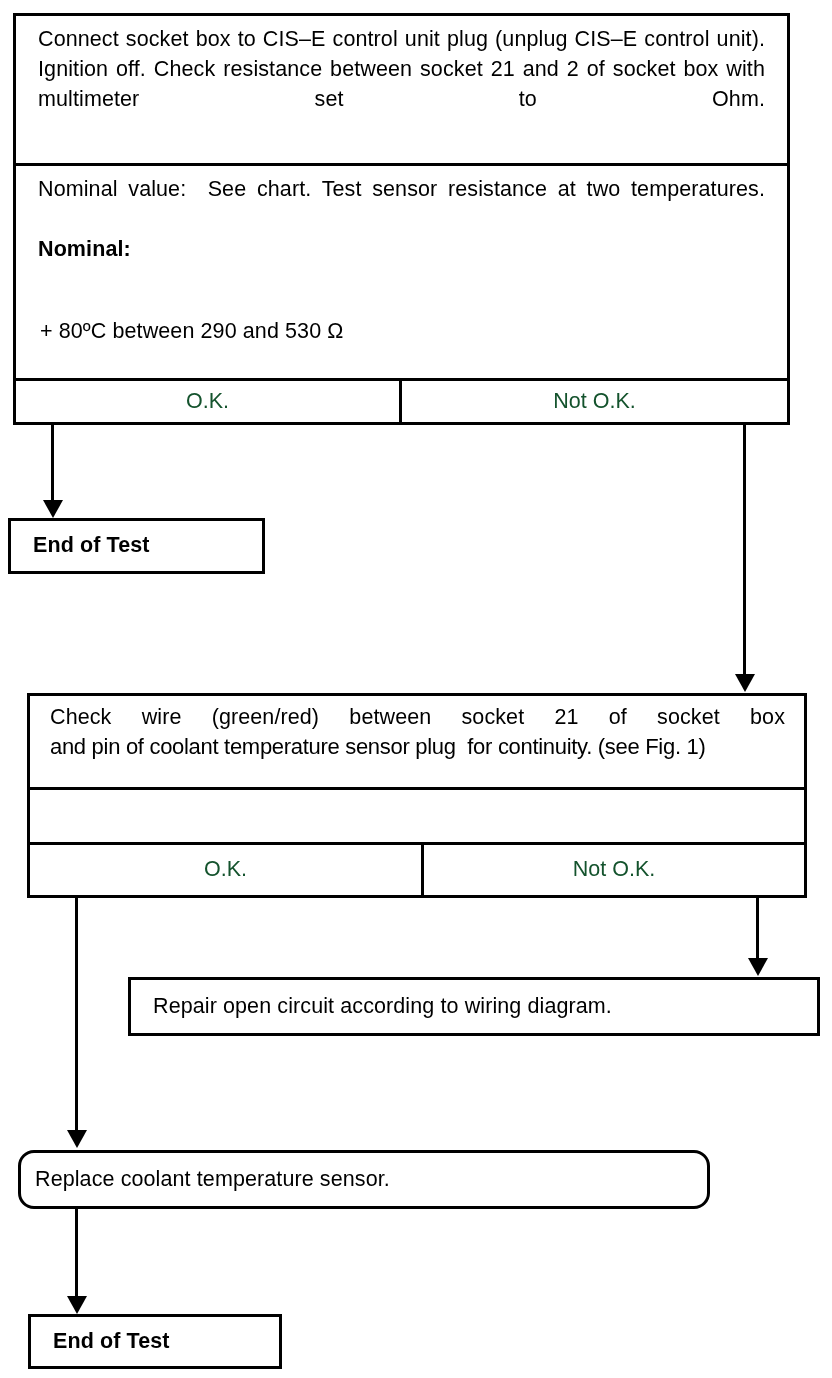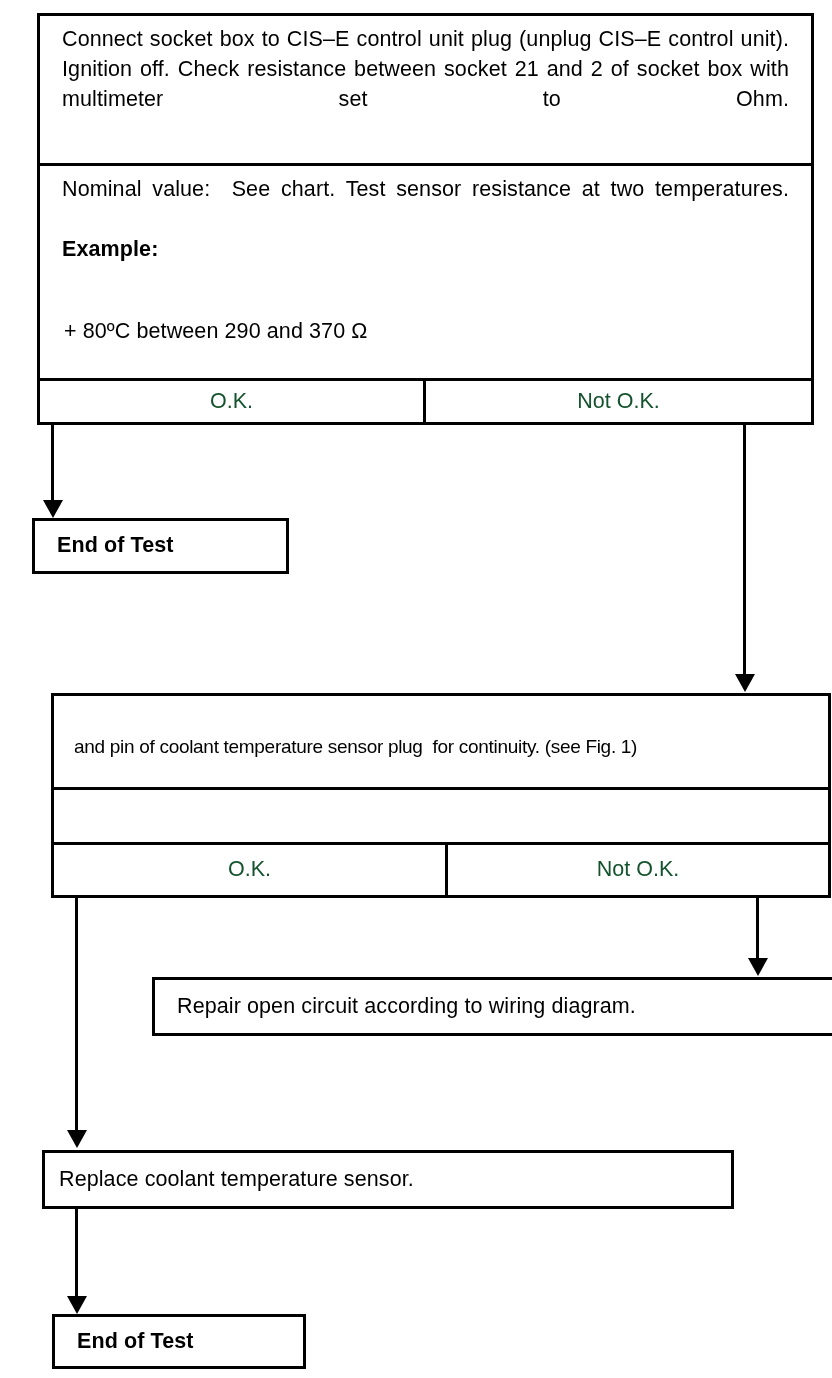--- a/index.html
+++ b/index.html
@@ -18,21 +18,20 @@
     background: #ffffff;
     overflow: hidden;
   }
 
   
   .fbox {
     position: absolute;
     box-sizing: border-box;
     border: 3px solid #000;
     background: #fff;
-    margin-left: 24px;
   }
   .fcell {
     position: absolute;
     box-sizing: border-box;
     background: #fff;
   }
   .rule-h {
     position: absolute;
     background: #000;
     height: 3px;
@@ -95,22 +94,22 @@
   <div class="fbox" style="left:13px; top:13px; width:777px; height:412px;">
 
     <div class="fcell" style="left:0px; top:0px; width:771px; height:147px;">
       <div class="txt txt-just" style="left:22px; top:8px; width:727px;">Connect socket box to CIS–E control unit plug (unplug CIS–E control unit). Ignition off. Check resistance between socket 21 and 2 of socket box with multimeter set to Ohm.</div>
     </div>
 
     <div class="rule-h" style="left:0px; top:147px; width:771px;"></div>
 
     <div class="fcell" style="left:0px; top:150px; width:771px; height:212px;">
       <div class="txt txt-just" style="left:22px; top:8px; width:727px;">Nominal value:  See chart. Test sensor resistance at two temperatures.</div>
-      <div class="txt bold" style="left:22px; top:68px; width:400px;">Example:</div>
-      <div class="txt" style="left:24px; top:150px; width:520px;">+ 80ºC between 290 and 370 Ω</div>
+      <div class="txt bold" style="left:22px; top:68px; width:400px;">Nominal:</div>
+      <div class="txt" style="left:24px; top:150px; width:520px;">+ 80ºC between 290 and 530 Ω</div>
     </div>
 
     <div class="rule-h" style="left:0px; top:362px; width:771px;"></div>
 
     <div class="fcell" style="left:0px; top:365px; width:771px; height:41px;">
       <div class="okrow-label" style="left:0px; top:7px; width:383px;">O.K.</div>
       <div class="rule-v" style="left:383px; top:0px; height:41px;"></div>
       <div class="okrow-label" style="left:386px; top:7px; width:385px;">Not O.K.</div>
     </div>
   </div>
@@ -121,21 +120,22 @@
   <div class="fbox" style="left:8px; top:518px; width:257px; height:56px;">
     <div class="txt bold" style="left:22px; top:9px; width:220px;">End of Test</div>
   </div>
 
   <div class="conn" style="left:743px; top:425px; height:252px;"></div>
   <div class="arrowhead" style="left:735px; top:674px;"></div>
 
   <div class="fbox" style="left:27px; top:693px; width:780px; height:205px;">
 
     <div class="fcell" style="left:0px; top:0px; width:774px; height:91px;">
-      <div class="txt cond" style="left:20px; top:36px; width:760px; font-size:19px;">and pin of coolant temperature sensor plug  for continuity. (see Fig. 1)</div>
+      <div class="txt txt-just" style="left:20px; top:6px; width:735px;">Check wire (green/red) between socket 21 of socket box</div>
+      <div class="txt cond" style="left:20px; top:36px; width:760px; font-size:22px;">and pin of coolant temperature sensor plug  for continuity. (see Fig. 1)</div>
     </div>
 
     <div class="rule-h" style="left:0px; top:91px; width:774px;"></div>
 
 
     <div class="rule-h" style="left:0px; top:146px; width:774px;"></div>
 
     <div class="fcell" style="left:0px; top:149px; width:774px; height:50px;">
       <div class="okrow-label" style="left:0px; top:11px; width:391px;">O.K.</div>
       <div class="rule-v" style="left:391px; top:0px; height:50px;"></div>
@@ -146,21 +146,21 @@
   <div class="conn" style="left:756px; top:898px; height:63px;"></div>
   <div class="arrowhead" style="left:748px; top:958px;"></div>
 
   <div class="fbox" style="left:128px; top:977px; width:692px; height:59px;padding-left:46px;">
     <div class="txt" style="left:22px; top:11px; width:650px;">Repair open circuit according to wiring diagram.</div>
   </div>
 
   <div class="conn" style="left:75px; top:898px; height:234px;"></div>
   <div class="arrowhead" style="left:67px; top:1130px;"></div>
 
-  <div class="fbox" style="left:18px; top:1150px; width:692px; height:59px;">
+  <div class="fbox" style="left:18px; top:1150px; width:692px; height:59px;border-radius:16px;">
     <div class="txt" style="left:14px; top:11px; width:650px;">Replace coolant temperature sensor.</div>
   </div>
 
   <div class="conn" style="left:75px; top:1209px; height:90px;"></div>
   <div class="arrowhead" style="left:67px; top:1296px;"></div>
 
   <div class="fbox" style="left:28px; top:1314px; width:254px; height:55px;">
     <div class="txt bold" style="left:22px; top:9px; width:220px;">End of Test</div>
   </div>
 

